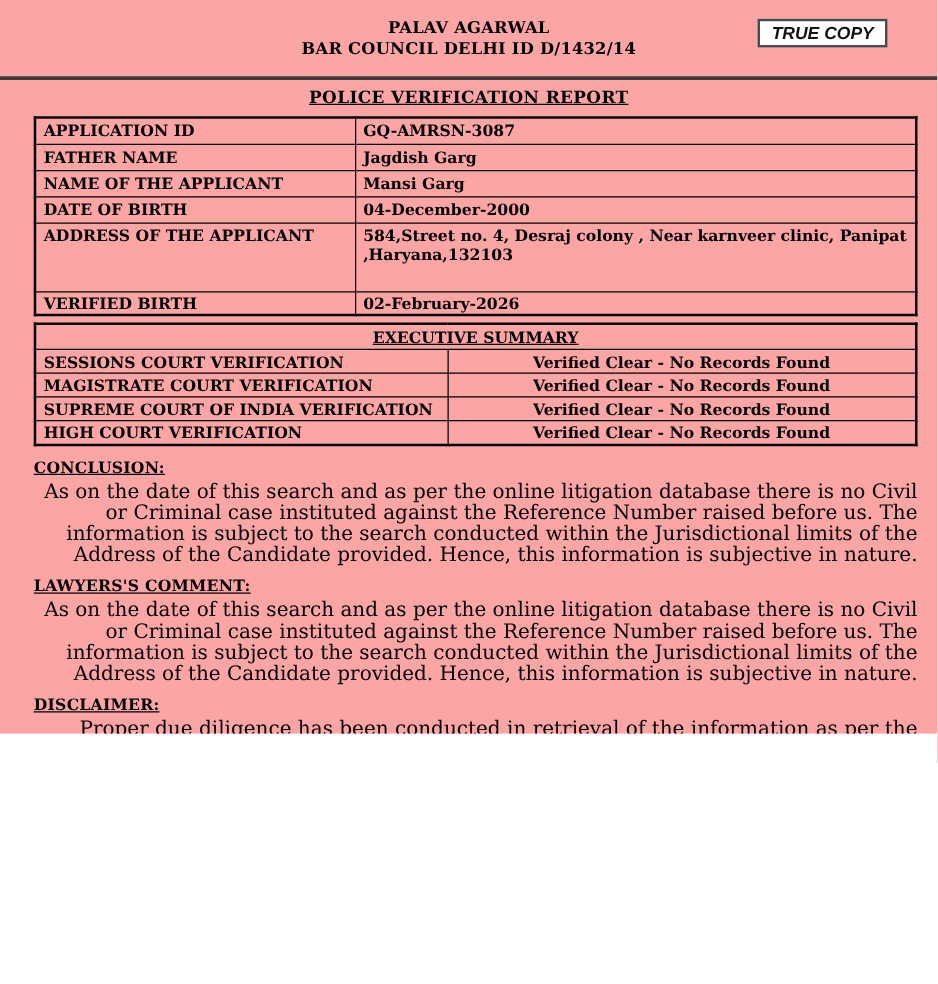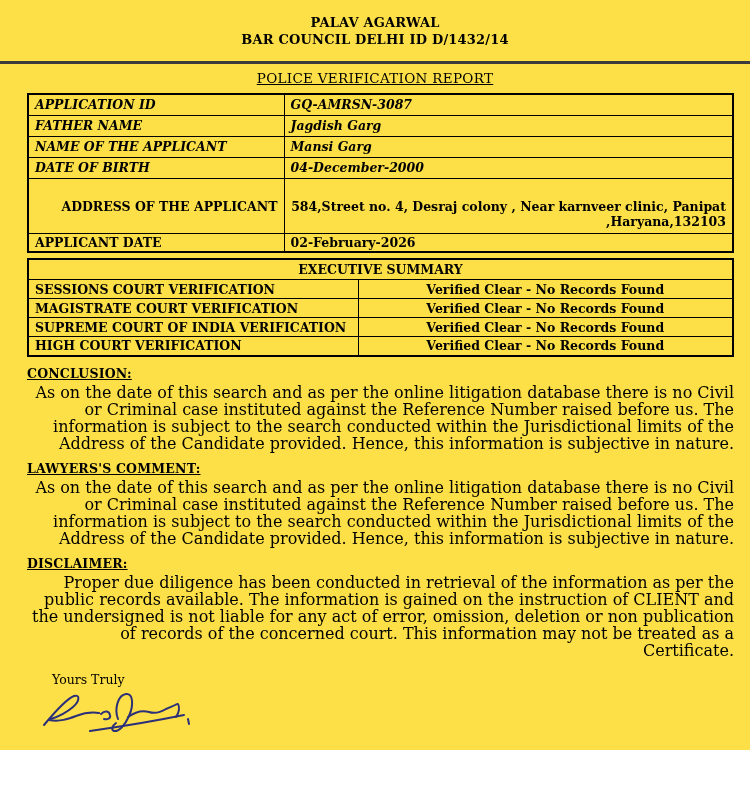--- a/index.html
+++ b/index.html
@@ -1,52 +1,52 @@
 <!DOCTYPE html>
 <html><head>
 <meta charset="utf-8">
 <style>
   * { box-sizing: border-box; margin: 0; padding: 0; }
   html, body { background: #ffffff; }
   .page {
-    width: 750px; height: 750px; position: relative; overflow: hidden;
-    background: #fde047; color: #000;
+    width: 750px; height: 587px; position: relative; overflow: hidden;
+    background: #fca5a5; color: #000;
     font-family: "DejaVu Serif", "Liberation Serif", serif;
   }
   
   .letterhead { text-align: center; padding-top: 14px; }
   .letterhead-line { font-weight: bold; font-size: 13px; line-height: 17px; letter-spacing: .2px; }
   .true-copy {
     position: absolute; top: 15px; right: 40px;
     border: 2px solid #4b4b4b; padding: 1px 9px 2px 9px;
     font-family: "Liberation Sans", sans-serif;
     font-style: italic; font-weight: bold; font-size: 14px; color: #111;
     background: #fff;
   }
   .rule { border: none; border-top: 3px solid #3c3c3c; margin-top: 13px; }
   .report-title {
-    text-align: center; font-weight: normal; font-size: 13.5px;
+    text-align: center; font-weight: bold; font-size: 13.5px;
     text-decoration: underline; letter-spacing: .3px; margin-top: 6px;
   }
   
   table { border-collapse: collapse; table-layout: fixed; width: 707px; margin-left: 27px; }
   table.details { margin-top: 7px; border: 2px solid #000; }
   table.summary { margin-top: 5px; border: 2px solid #000; }
   td { border: 1px solid #000; font-size: 12.5px; font-weight: bold; padding: 1px 6px; vertical-align: middle; overflow: hidden; }
   .details col.c1 { width: 256px; }
   .summary col.c1 { width: 330px; }
-  .details tr:nth-child(-n+4) { height: 21px; font-style: italic; }
+  .details tr:nth-child(-n+4) { height: 21px; }
   .details tr.row-address { height: 55px; }
-  .details tr.row-address td { vertical-align: top; padding-top: 20px; text-align: right; }
+  .details tr.row-address td { vertical-align: top; padding-top: 2px; }
   .details tr.row-station { height: 33px; }
   .details tr:nth-child(7) { height: 25px; }
   .details tr:nth-child(8) { height: 26px; }
   .details tr:nth-child(8) td.v { vertical-align: top; padding-top: 2px; text-decoration: underline; }
   .summary tr { height: 19px; }
-  .summary tr.head { height: 21px; }
+  .summary tr.head { height: 21px; text-decoration: underline; }
   .summary td.head-cell { text-align: center; }
   .summary td.v { text-align: center; }
   
   .section { margin: 0 16px 0 27px; }
   .section-heading {
     font-weight: bold; text-decoration: underline; font-size: 12.5px;
     margin-top: 9px; margin-bottom: 3px; letter-spacing: .2px;
   }
   .section-body { font-size: 16px; line-height: 17px; text-align: right; }
   
@@ -55,20 +55,21 @@
 </style>
 </head>
 <body>
 
 <div class="page">
 
   <div class="letterhead">
     <div class="letterhead-line">PALAV AGARWAL</div>
     <div class="letterhead-line">BAR COUNCIL DELHI ID D/1432/14</div>
   </div>
+  <div class="true-copy">TRUE COPY</div>
 
   <hr class="rule">
 
   <div class="report-title">POLICE VERIFICATION REPORT</div>
 
   <table class="details">
     <colgroup>
         <col class="c1">
         <col>
       </colgroup>
@@ -87,21 +88,21 @@
     </tr>
     <tr>
       <td>DATE OF BIRTH</td>
       <td class="v">04-December-2000</td>
     </tr>
     <tr class="row-address">
       <td>ADDRESS OF THE APPLICANT</td>
       <td class="v">584,Street no. 4, Desraj colony , Near karnveer clinic, Panipat ,Haryana,132103</td>
     </tr>
     <tr>
-      <td>APPLICANT DATE</td>
+      <td>VERIFIED BIRTH</td>
       <td class="v">02-February-2026</td>
     </tr>
   </tbody>
     </table>
 
   <table class="summary">
     <colgroup>
         <col class="c1">
         <col>
       </colgroup>

